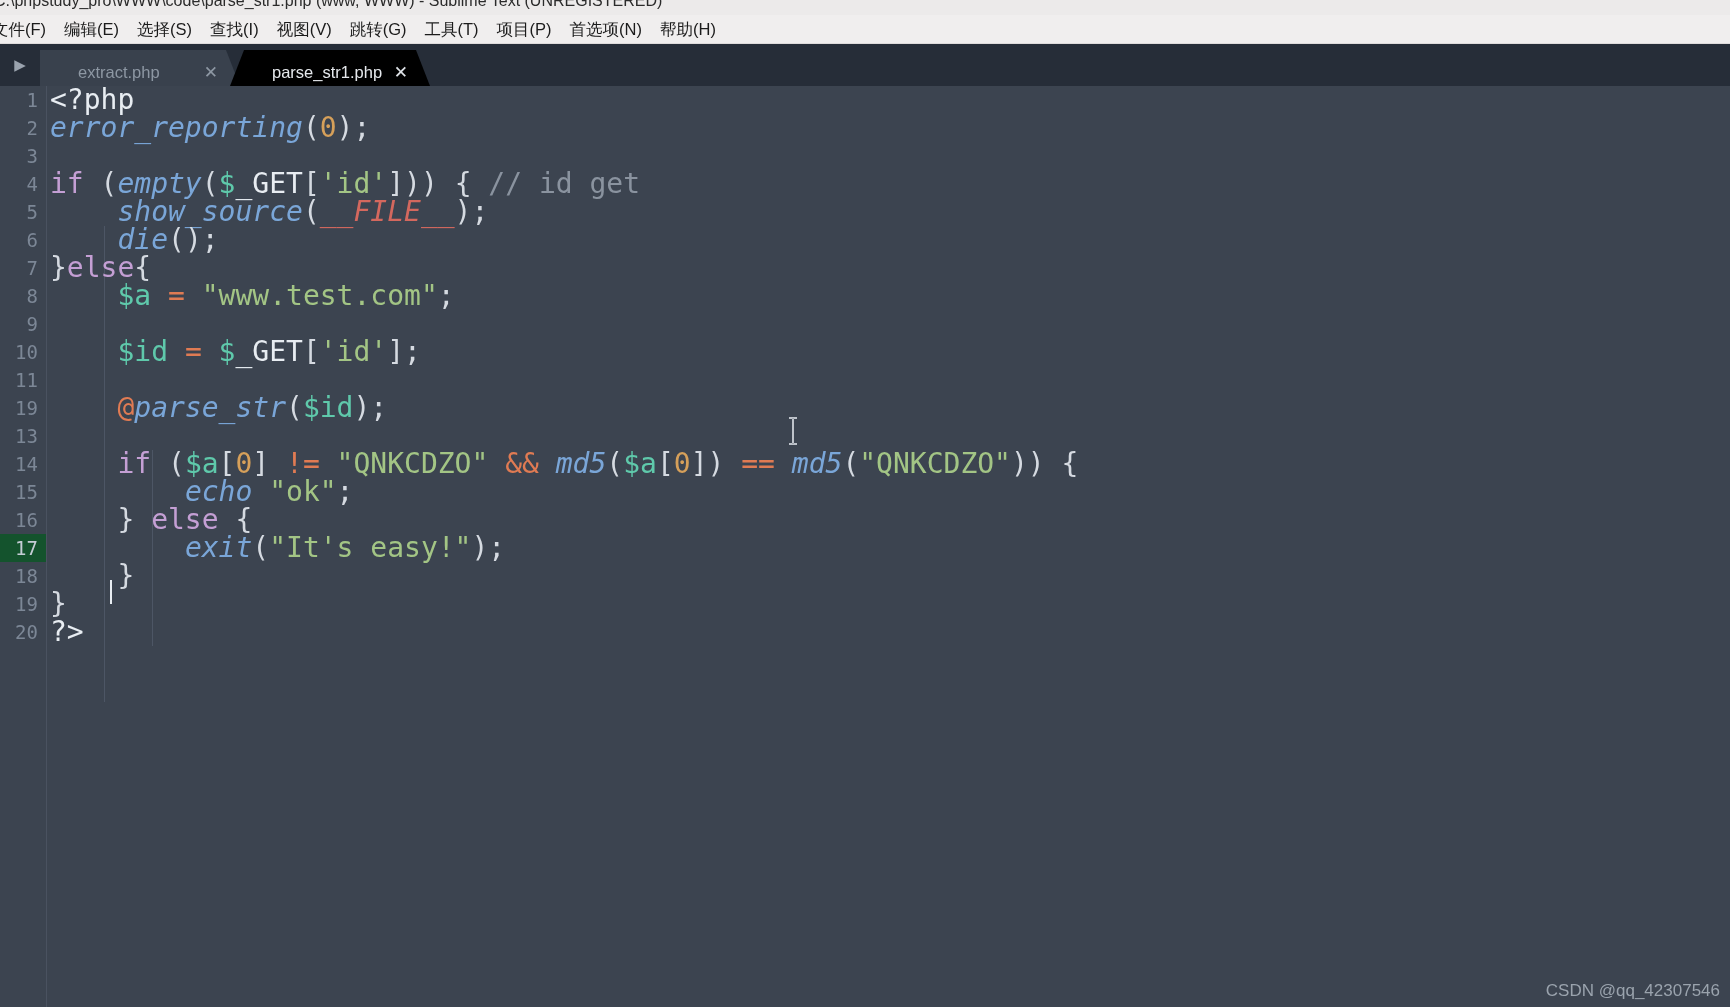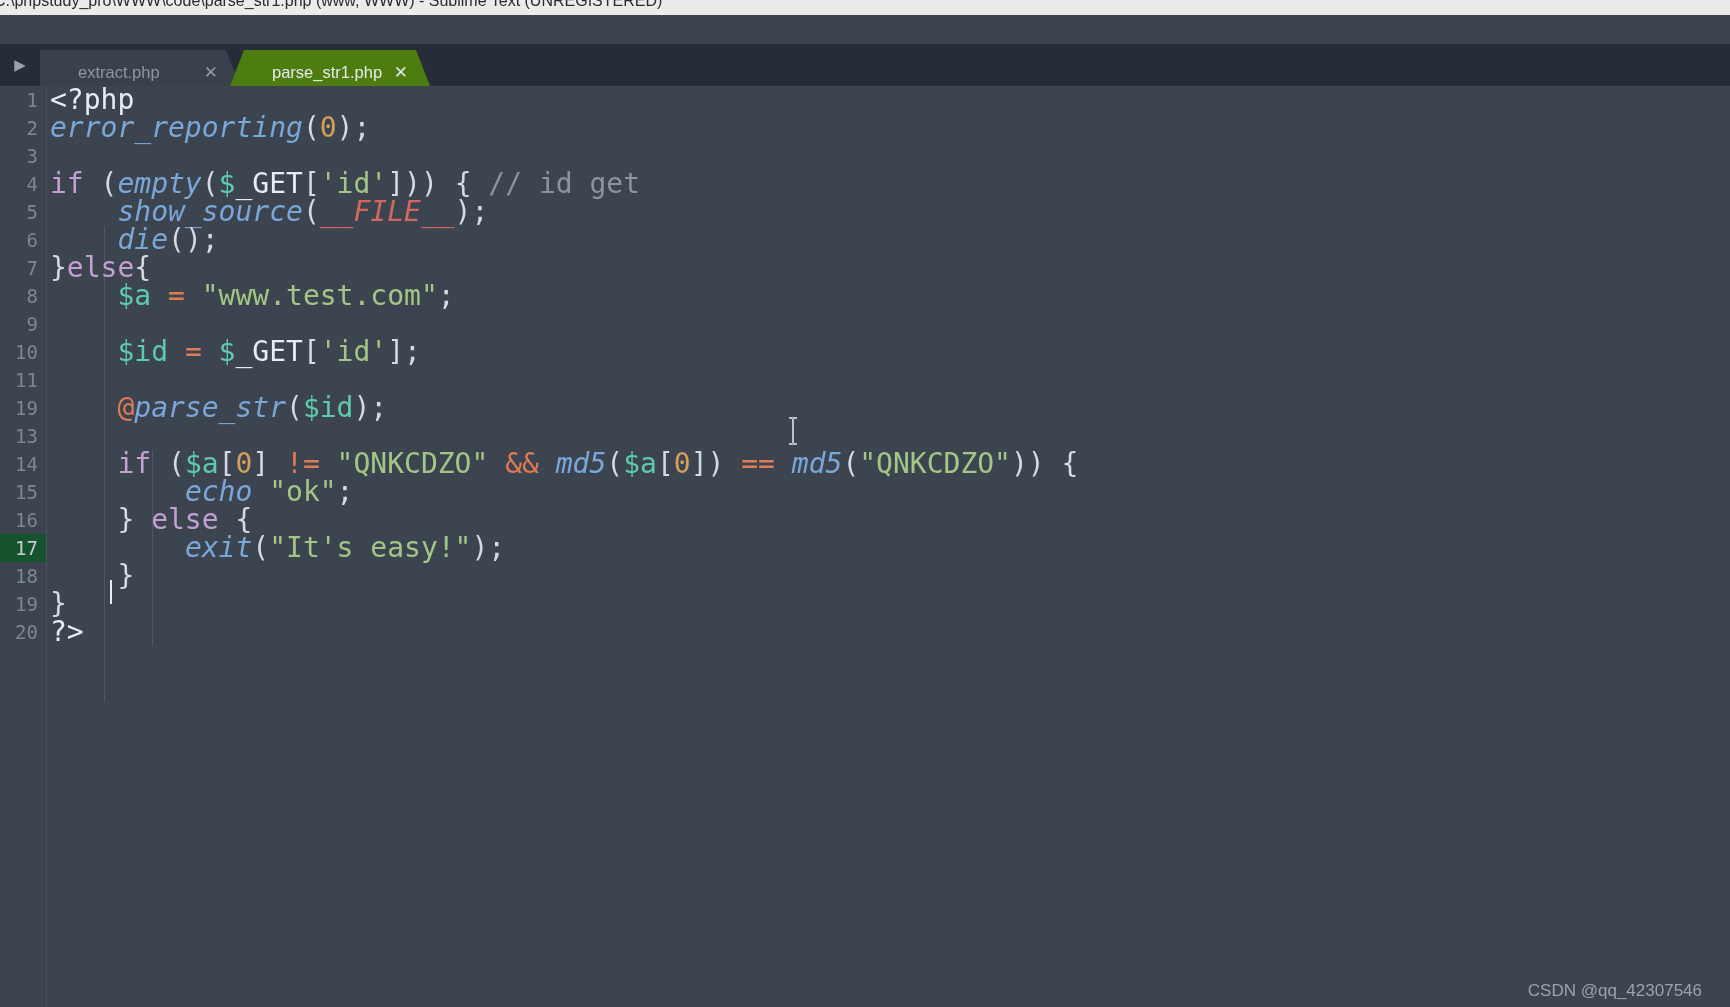--- a/index.html
+++ b/index.html
@@ -59,21 +59,21 @@
     display: flex; align-items: center;
     padding: 8px 0 0 38px;
     min-width: 200px;
     color: #8d97a3;
     font-size: 16.5px;
     background: #39414d;
     clip-path: polygon(0 0, calc(100% - 14px) 0, 100% 100%, 0 100%);
     margin-right: -10px;
   }
   .tab.active {
-    background: #4d7c0f;
+    background: #000000;
     color: #e6e9ed;
     z-index: 3;
     clip-path: polygon(14px 0, calc(100% - 14px) 0, 100% 100%, 0 100%);
     padding-left: 42px;
   }
   .tab-label { white-space: nowrap; }
   .tab-close {
     margin-left: auto; margin-right: 22px;
     font-size: 17px; line-height: 1;
     color: #8d97a3;
@@ -140,36 +140,48 @@
   }
   .mouse-cursor {
     position: absolute;
     width: 14px; height: 30px;
     pointer-events: none;
   }
 
   
   .watermark {
     position: absolute;
-    right: 28px; bottom: 6px;
+    right: 10px; bottom: 6px;
     font-size: 17px;
     color: #9aa3ad;
     font-family: "Liberation Sans", sans-serif;
     white-space: nowrap;
   }
 </style>
 </head>
 <body>
 
 <div id="app">
 
   <div class="titlebar">
     <div class="titlebar-text">C:\phpstudy_pro\WWW\code\parse_str1.php (www, WWW) - Sublime Text (UNREGISTERED)</div>
   </div>
 
+  <div class="menubar" id="menubar">
+      <div class="menu-item">文件(F)</div>
+      <div class="menu-item">编辑(E)</div>
+      <div class="menu-item">选择(S)</div>
+      <div class="menu-item">查找(I)</div>
+      <div class="menu-item">视图(V)</div>
+      <div class="menu-item">跳转(G)</div>
+      <div class="menu-item">工具(T)</div>
+      <div class="menu-item">项目(P)</div>
+      <div class="menu-item">首选项(N)</div>
+      <div class="menu-item">帮助(H)</div>
+    </div>
 
   <div class="tabbar">
     <div class="tab-arrow">▶</div>
     <div class="tab">
       <span class="tab-label">extract.php</span>
       <span class="tab-close">✕</span>
     </div>
     <div class="tab active">
       <span class="tab-label">parse_str1.php</span>
       <span class="tab-close">✕</span>

